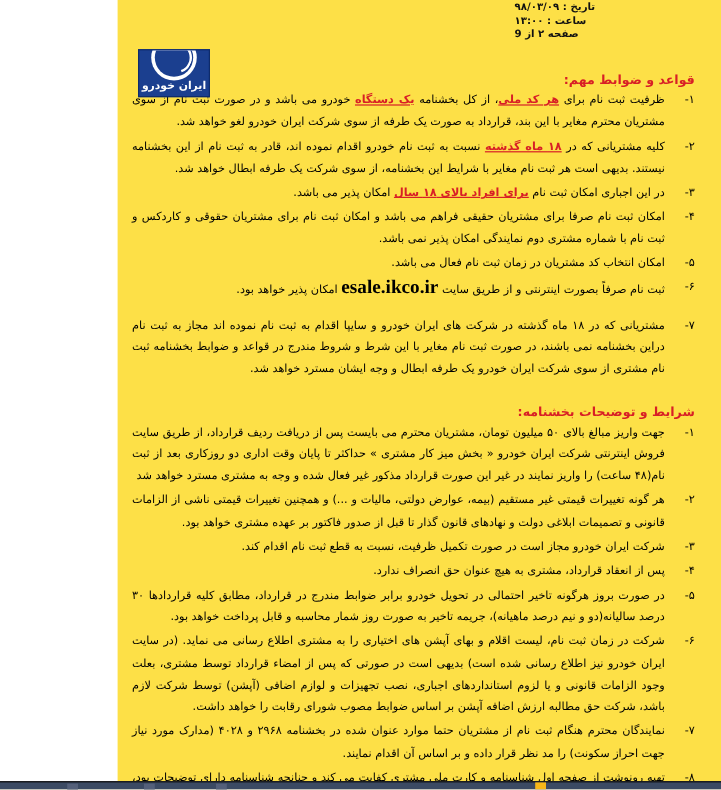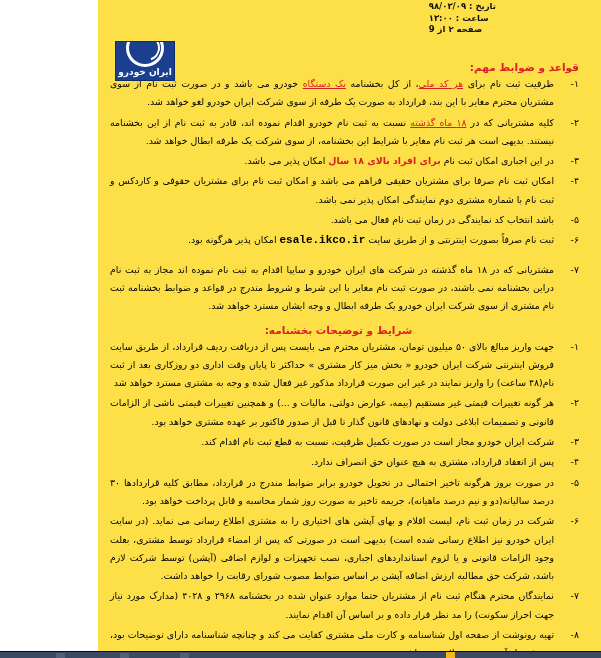--- a/index.html
+++ b/index.html
@@ -100,21 +100,21 @@
   
   .section-title {
     color: #d81f26;
     font-weight: bold;
     font-size: 10.5px;
     text-align: right;
     padding-right: 22px;
     margin: 0;
   }
   .section-title.first { margin-top: 13px; }
-  .section-title.second { margin-top: 8px; text-align: center; }
+  .section-title.second { margin-top: 20px; }
 
   
   ol.items {
     list-style: none;
     margin: 0;
     padding: 0;
   }
   li.item {
     display: flex;
     flex-direction: row;
@@ -135,34 +135,35 @@
   li.item .body {
     flex: 1 1 auto;
     text-align: justify;
     text-justify: inter-word;
     text-align-last: right;
   }
   li.item.bold .body { font-weight: normal; }
 
   .hl {
     color: #d81f26;
-    font-weight: normal;
+    font-weight: bold;
     text-decoration: underline;
   }
   .hl-plain {
     color: #d81f26;
     font-weight: bold;
+    text-decoration: underline;
   }
   .ltr {
     direction: ltr;
     unicode-bidi: embed;
     display: inline-block;
     font-weight: bold;
-    font-family: Liberation Mono, monospace;
-    font-size: 11px;
+    font-family: Liberation Serif, serif;
+    font-size: 16px;
   }
 
   .gap-block { height: 9px; }
 
   
   .taskbar {
     position: absolute;
     left: 0;
     bottom: 0;
     width: 601px;
@@ -224,26 +225,26 @@
       <span class="body"><span>در این اجباری امکان ثبت نام </span><span class="hl-plain">برای افراد بالای ۱۸ سال</span><span> امکان پذیر می باشد.</span></span>
     </li>
 
     <li class="item">
       <span class="num">۴-</span>
       <span class="body">امکان ثبت نام صرفا برای مشتریان حقیقی فراهم می باشد و امکان ثبت نام برای مشتریان حقوقی و کاردکس و ثبت نام با شماره مشتری دوم نمایندگی امکان پذیر نمی باشد.</span>
     </li>
 
     <li class="item">
       <span class="num">۵-</span>
-      <span class="body">باشد انتخاب کد نمایندگی در زمان ثبت نام فعال می باشد.</span>
+      <span class="body">امکان انتخاب کد مشتریان در زمان ثبت نام فعال می باشد.</span>
     </li>
 
     <li class="item">
       <span class="num">۶-</span>
-      <span class="body"><span>ثبت نام صرفاً بصورت اینترنتی و از طریق سایت </span><span class="ltr">esale.ikco.ir</span><span> امکان پذیر هرگونه بود.</span></span>
+      <span class="body"><span>ثبت نام صرفاً بصورت اینترنتی و از طریق سایت </span><span class="ltr">esale.ikco.ir</span><span> امکان پذیر خواهد بود.</span></span>
     </li>
 
     <div class="gap-block"></div>
 
     <li class="item">
       <span class="num">۷-</span>
       <span class="body">مشتریانی که در ۱۸ ماه گذشته در شرکت های ایران خودرو و سایپا اقدام به ثبت نام نموده اند مجاز به ثبت نام دراین بخشنامه نمی باشند، در صورت ثبت نام مغایر با این شرط و شروط مندرج در قواعد و ضوابط بخشنامه  ثبت نام مشتری از سوی شرکت ایران خودرو یک طرفه ابطال و وجه ایشان مسترد خواهد شد.</span>
     </li>
   </ol>
 

